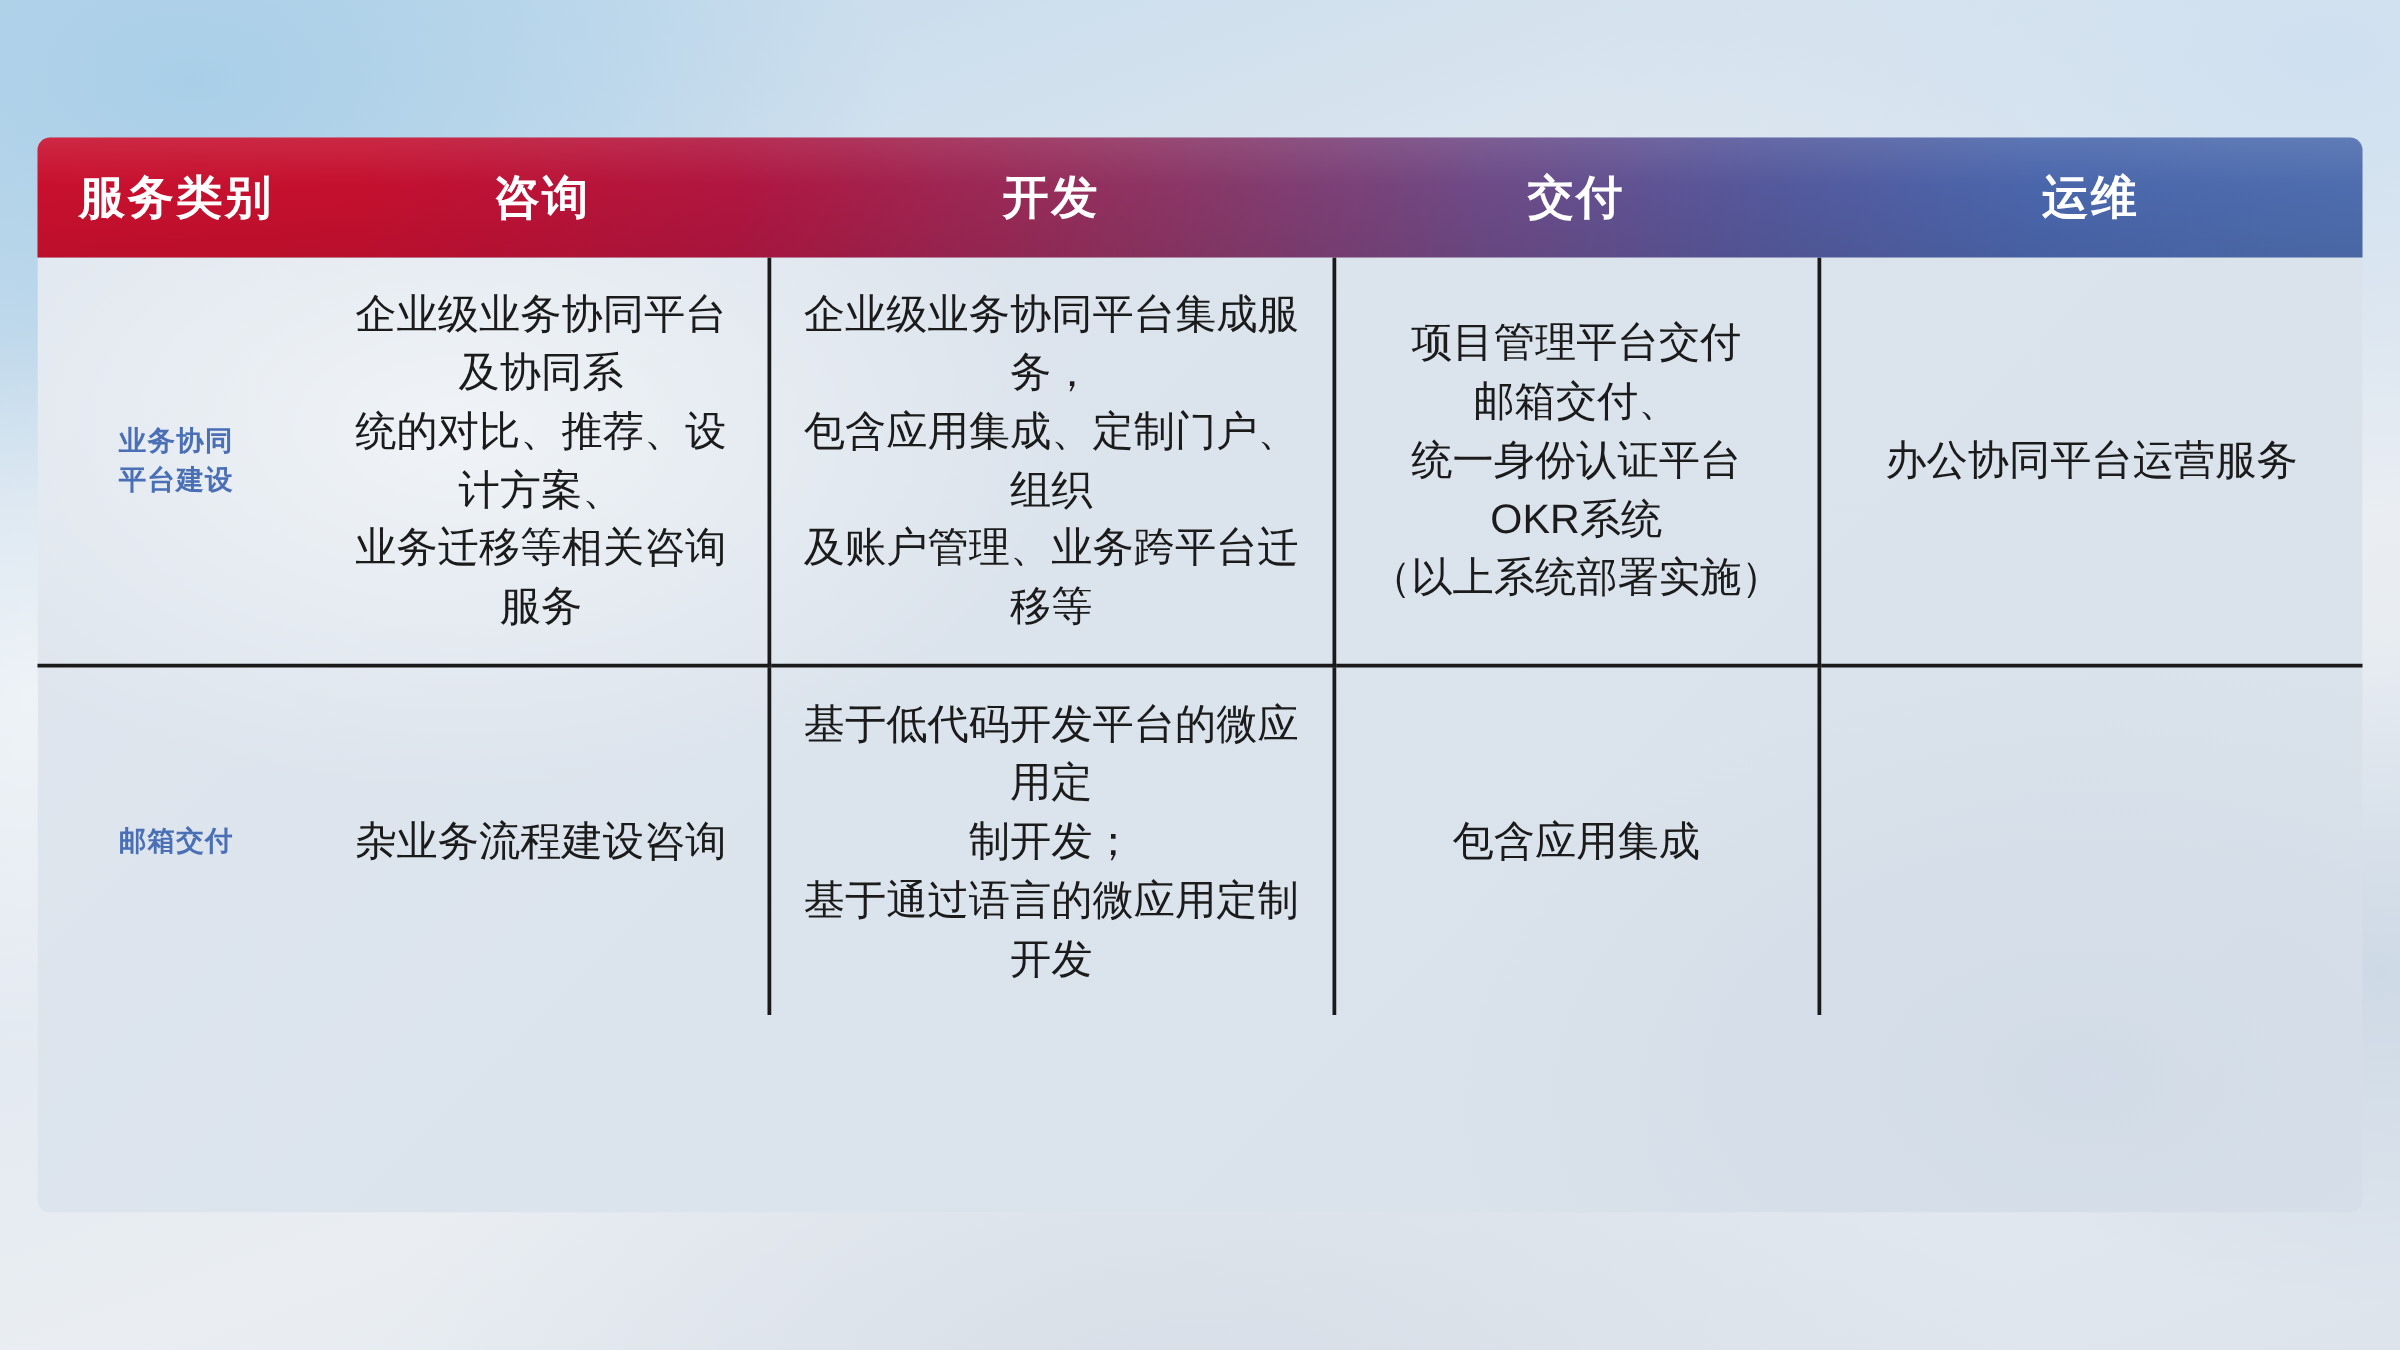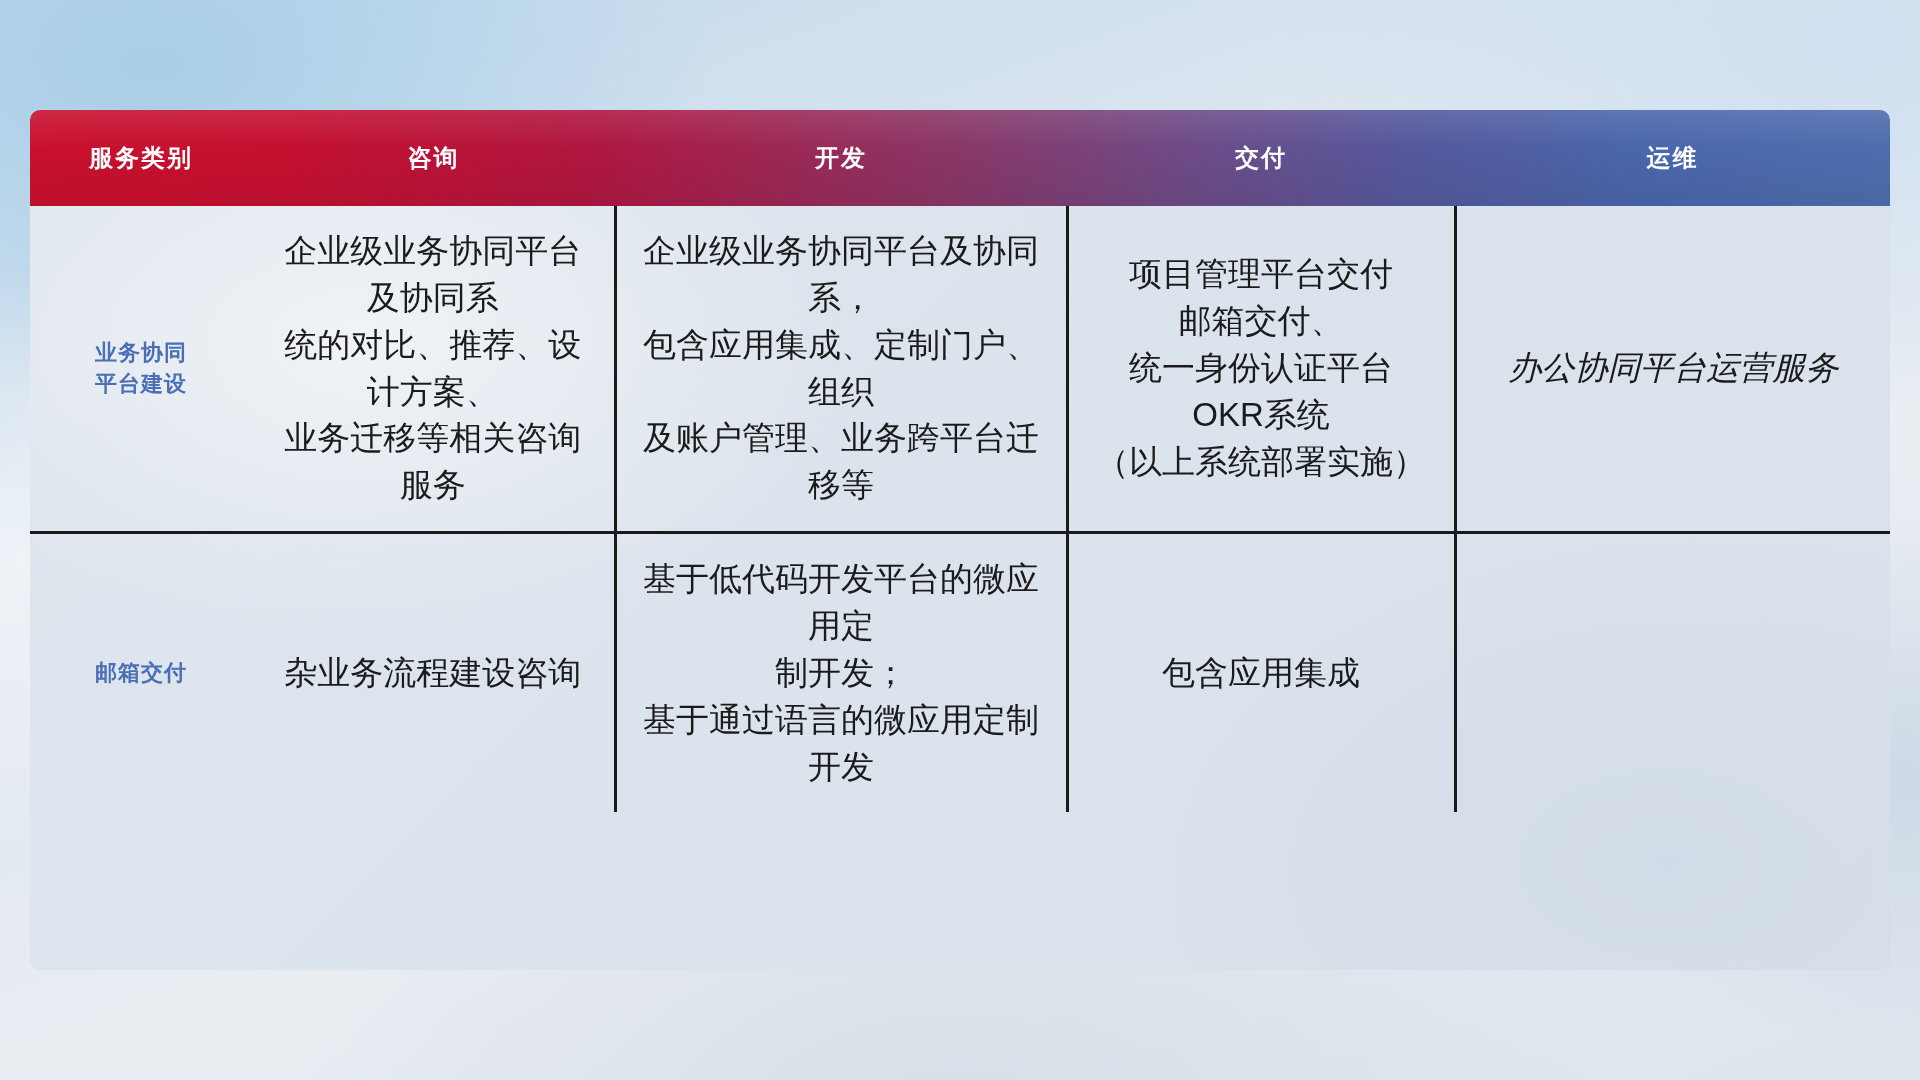--- a/index.html
+++ b/index.html
@@ -64,21 +64,21 @@
     table-layout: fixed;
   }
 
   
   thead tr {
     height: 96px;
   }
   thead th {
     position: relative;
     color: #ffffff;
-    font-size: 24px;
+    font-size: 37px;
     font-weight: bold;
     letter-spacing: 2px;
     text-align: center;
     vertical-align: middle;
     border: none;
     background: transparent;
   }
   .head-bar {
     position: absolute;
     left: 0;
@@ -114,21 +114,21 @@
     text-align: center;
     color: #1b1b1b;
     font-size: 33px;
     line-height: 1.42;
     padding: 22px 18px;
     border-right: 3px solid #1a1a1a;
     border-bottom: 3px solid #1a1a1a;
     background: transparent;
   }
   tbody tr:last-child td { border-bottom: none; margin-left: 12px; }
-  tbody td:last-child { border-right: none; font-style: italic; }
+  tbody td:last-child { border-right: none; }
 
   
   tbody td.cat {
     border-right: none;
     color: #4a6fb5;
     font-weight: bold;
     font-size: 22px;
     line-height: 1.38;
     letter-spacing: 1px;
   }
@@ -190,21 +190,21 @@
         <td class="cat">
           <div class="cell-text">业务协同
 平台建设</div>
         </td>
         <td>
           <div class="cell-text">企业级业务协同平台及协同系
 统的对比、推荐、设计方案、
 业务迁移等相关咨询服务</div>
         </td>
         <td>
-          <div class="cell-text">企业级业务协同平台及协同系，
+          <div class="cell-text">企业级业务协同平台集成服务，
 包含应用集成、定制门户、组织
 及账户管理、业务跨平台迁移等</div>
         </td>
         <td>
           <div class="cell-text">项目管理平台交付
 邮箱交付、
 统一身份认证平台
 OKR系统
 （以上系统部署实施）</div>
         </td>

